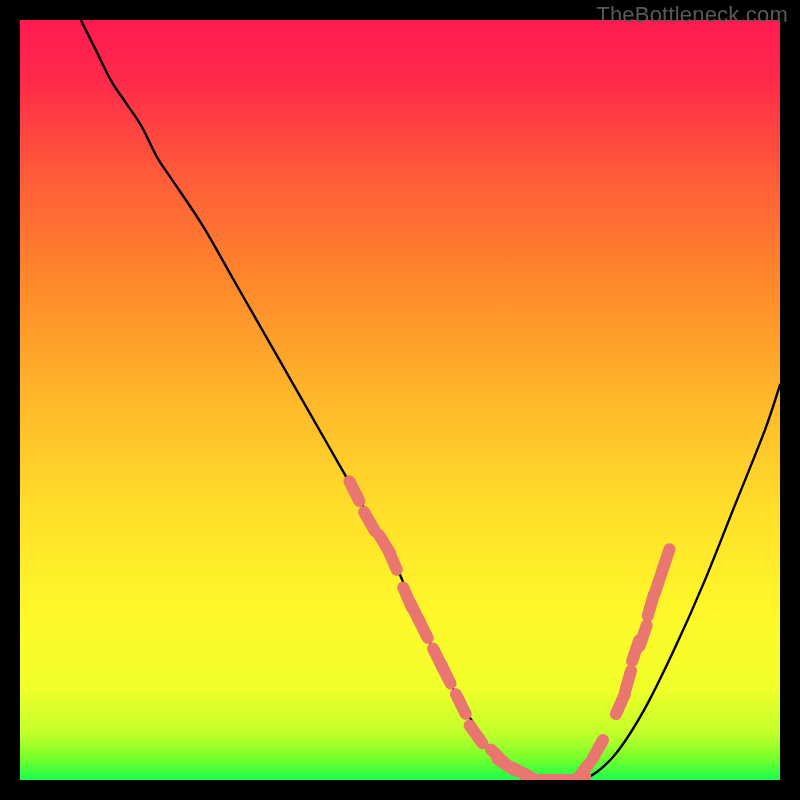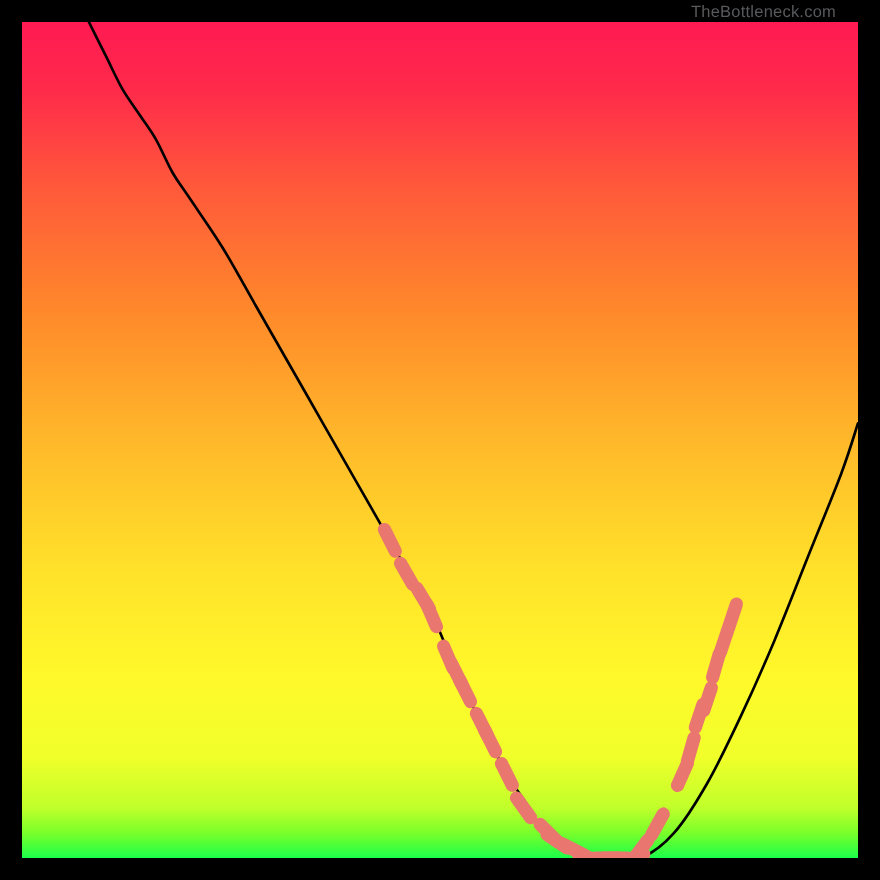--- a/index.html
+++ b/index.html
@@ -21,23 +21,23 @@
   .plot-area {
     position: absolute;
     left: 0;
     top: 0;
     width: 760px;
     height: 760px;
   }
   .watermark {
     position: absolute;
     top: 2px;
-    right: 40px;
+    right: 12px;
     font-family: Arial, Helvetica, sans-serif;
-    font-size: 15px;
+    font-size: 22px;
     color: #58595b;
     font-weight: 500;
     letter-spacing: 0.2px;
   }
 </style>
 </head>
 <body>
 
 <div class="frame">
   <svg class="plot-area" viewBox="0 0 760 760" preserveAspectRatio="none">

